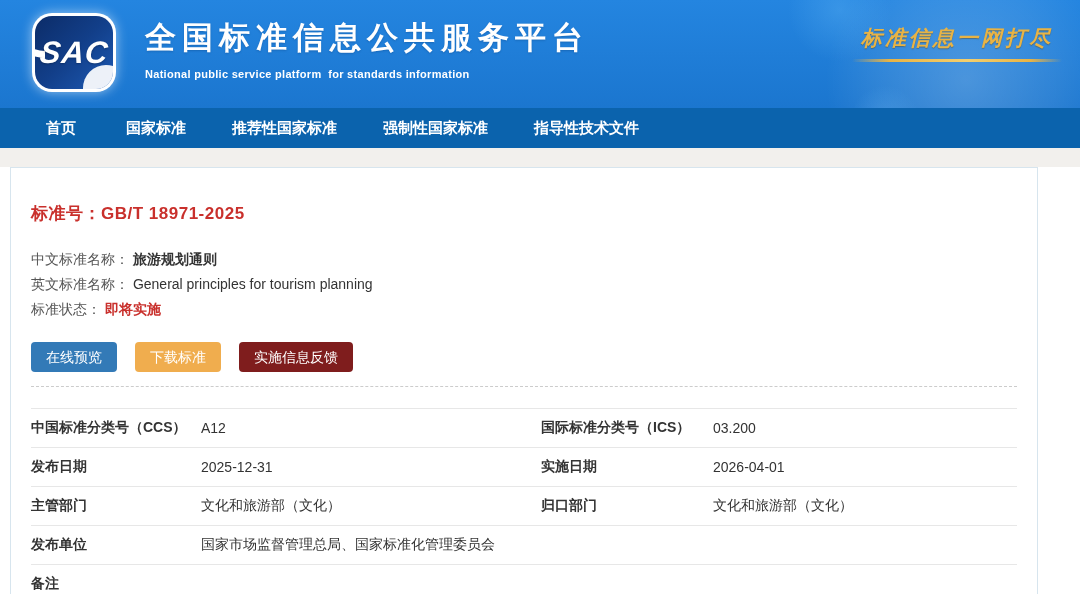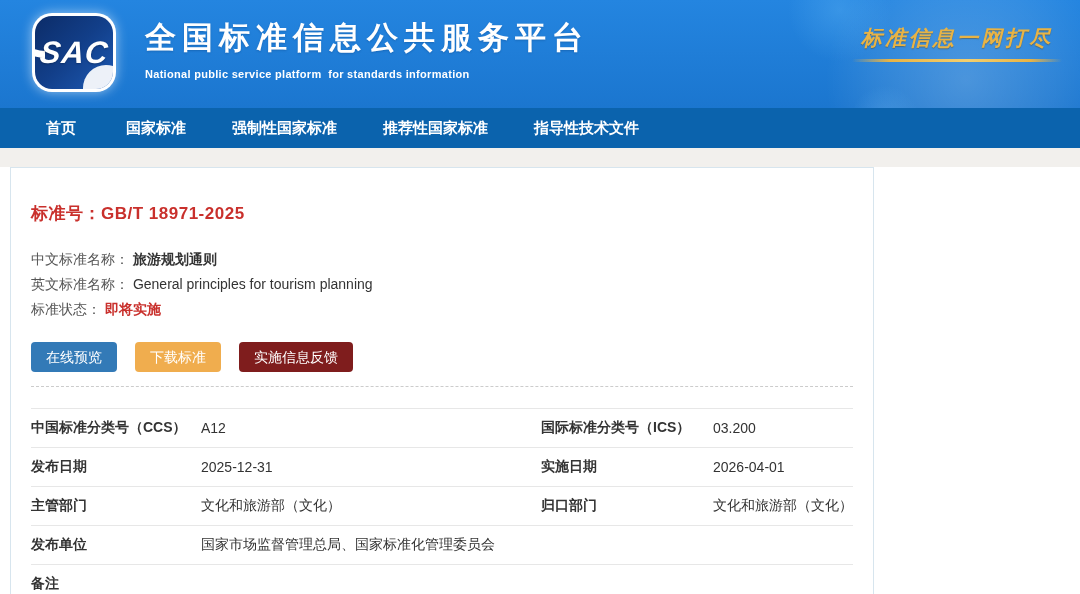--- a/index.html
+++ b/index.html
@@ -72,21 +72,21 @@
     color: #ffffff; font-size: 15px; font-weight: bold; cursor: pointer;
     margin-right: 30px; padding: 0 8px; white-space: nowrap; line-height: 40px;
   }
   .nav-item:first-child { margin-right: 34px; }
 
   
   .sub-strip { position: absolute; left: 0; top: 148px; width: 1080px; height: 19px; background: #f2f0ed; }
 
   
   .card {
-    position: absolute; left: 10px; top: 167px; width: 864px; height: 427px;
+    position: absolute; left: 10px; top: 167px; width: 1028px; height: 427px;
     background: #ffffff; border: 1px solid #d7e5ee; border-bottom: none;
     padding: 0 20px;
   }
   .std-number { padding-top: 34px; font-size: 17px; font-weight: bold; color: #c9302c; letter-spacing: 0.5px; }
   .fields { margin-top: 22px; }
   .field-line { font-size: 14px; line-height: 25px; color: #555; }
   .field-line .val { color: #333; }
   .field-line .val-bold { color: #333; font-weight: bold; }
   .field-line .val-red { color: #c9302c; font-weight: bold; }
 
@@ -130,22 +130,22 @@
   </div>
   <div class="slogan-wrap">
     <div class="slogan">标准信息一网打尽</div>
     <div class="slogan-underline"></div>
   </div>
 </div>
 
 <div class="nav">
   <div class="nav-item">首页</div>
   <div class="nav-item">国家标准</div>
+  <div class="nav-item">推荐性国家标准</div>
   <div class="nav-item">强制性国家标准</div>
-  <div class="nav-item">推荐性国家标准</div>
   <div class="nav-item">指导性技术文件</div>
 </div>
 
 <div class="sub-strip"></div>
 
 <div class="card">
 
   <div class="std-number">
     <span>标准号：</span><span>GB/T 18971-2025</span>
   </div>

